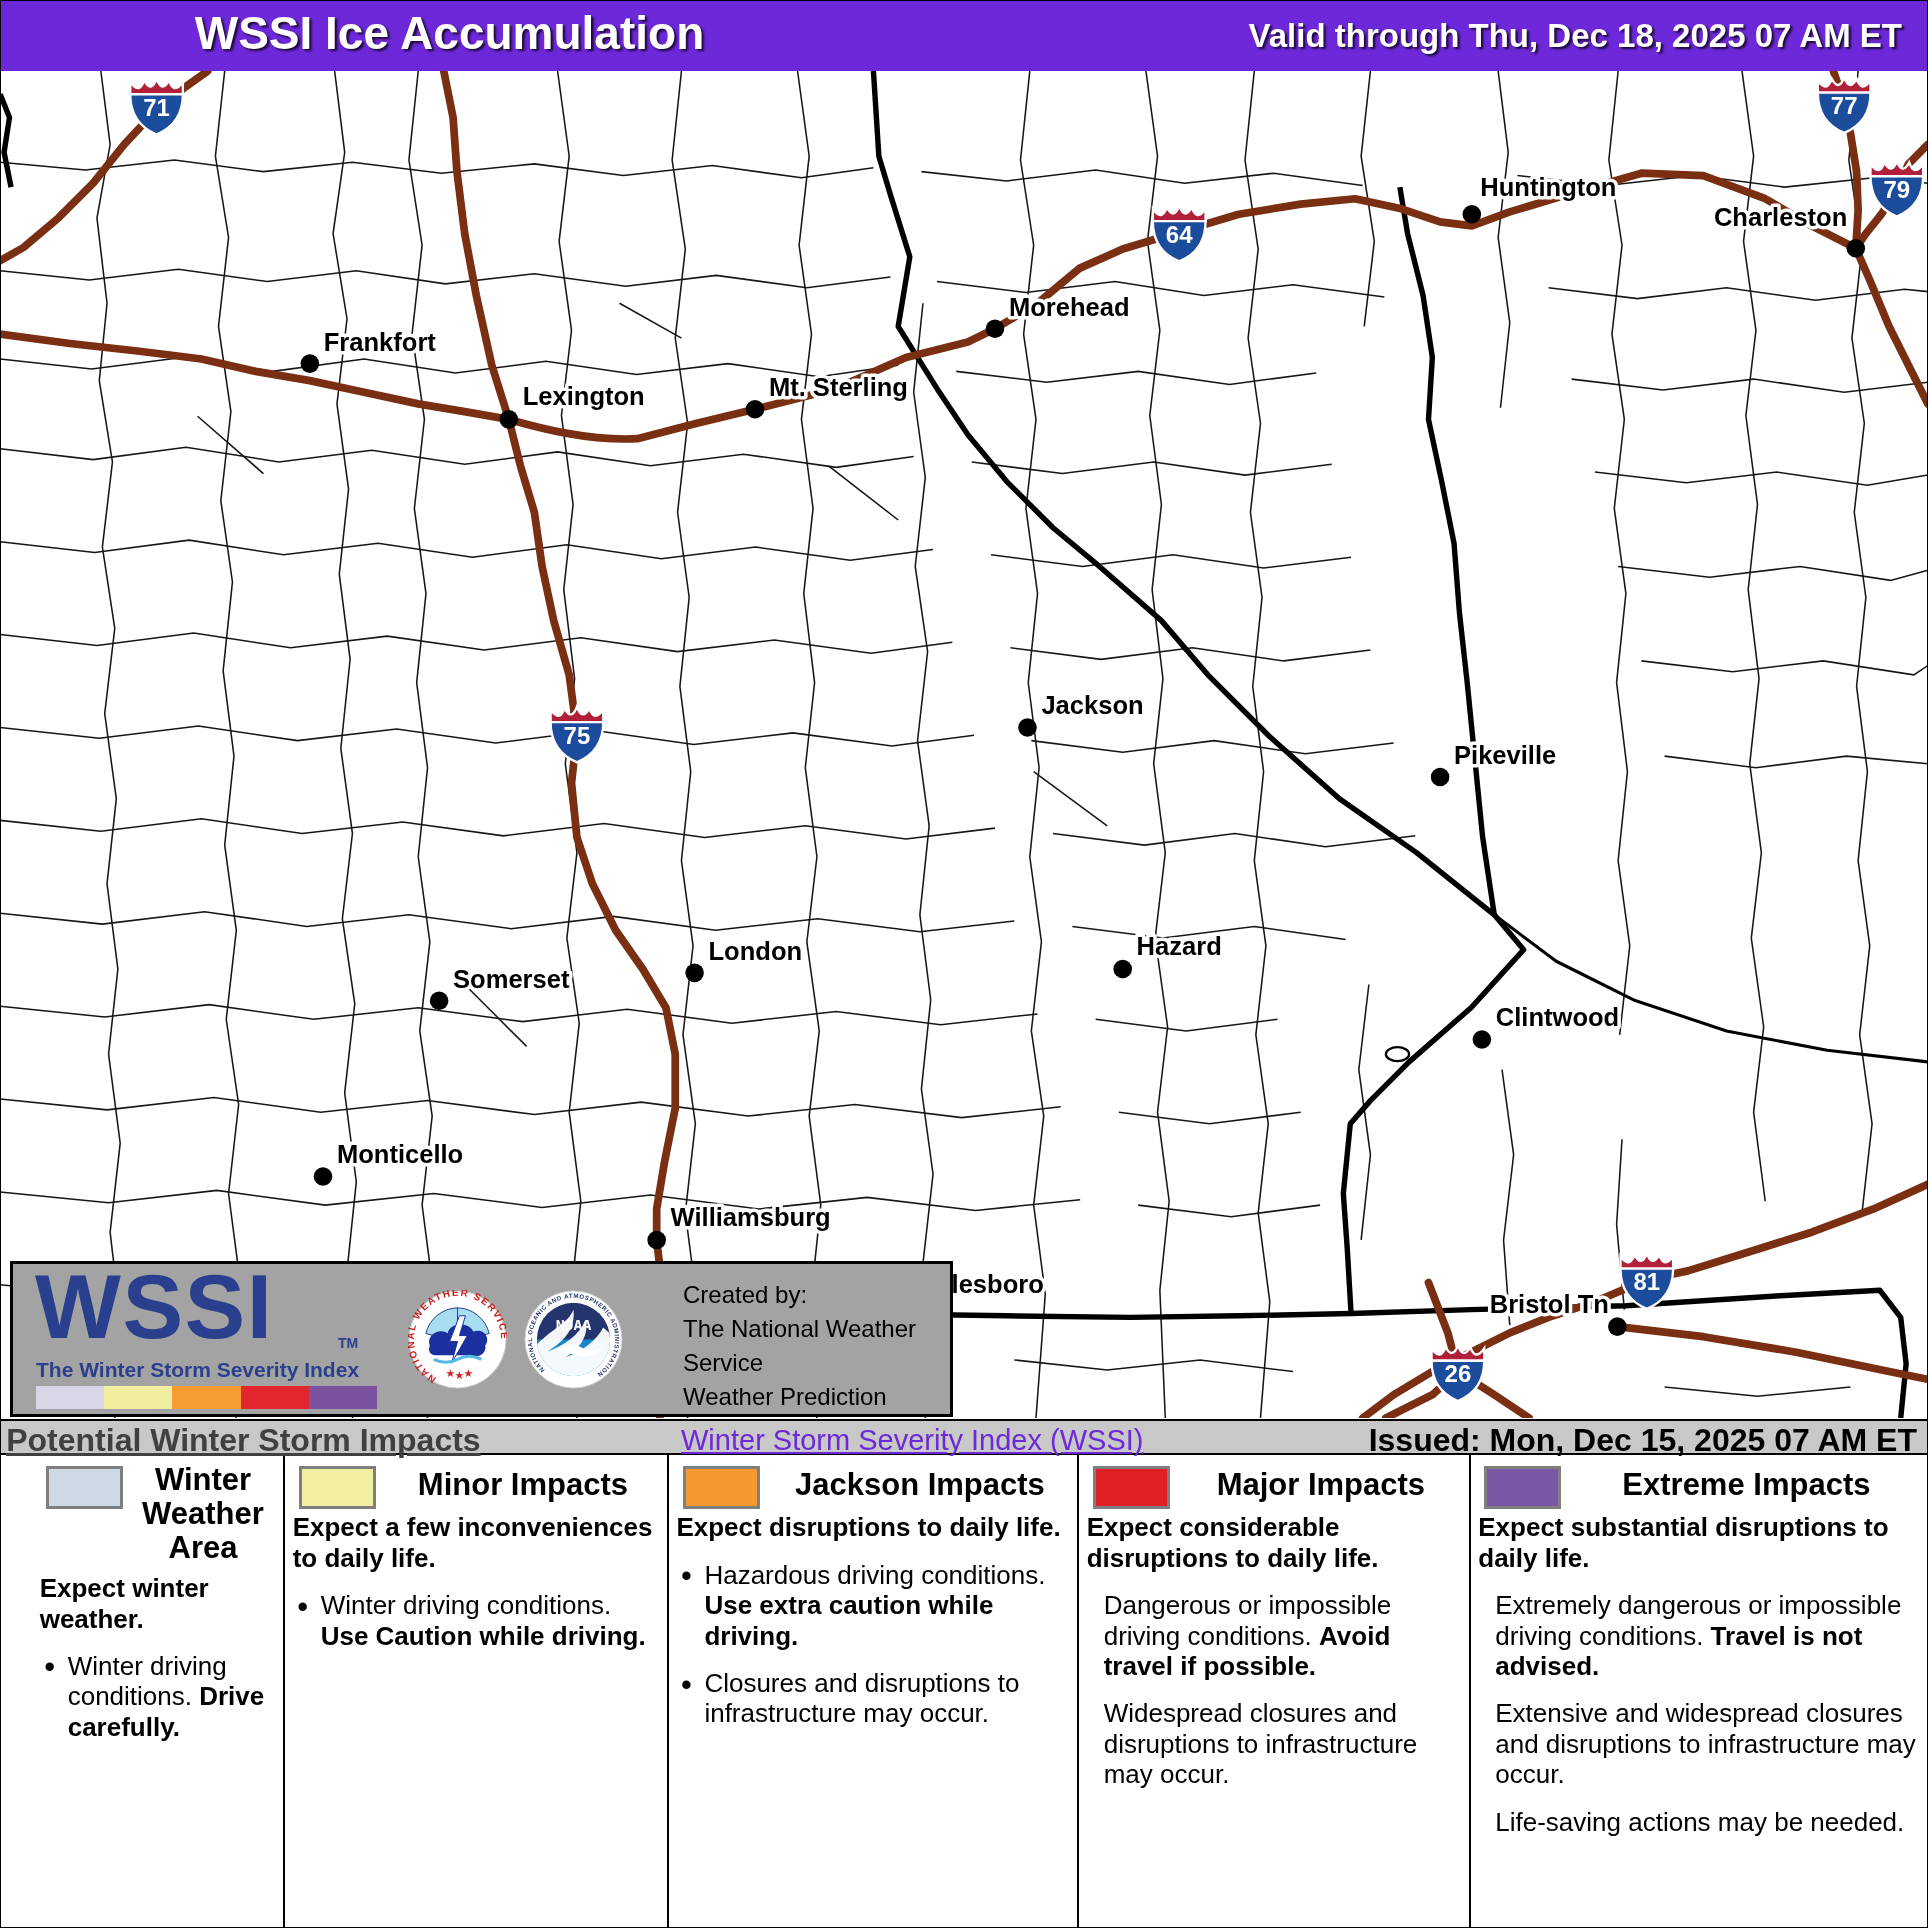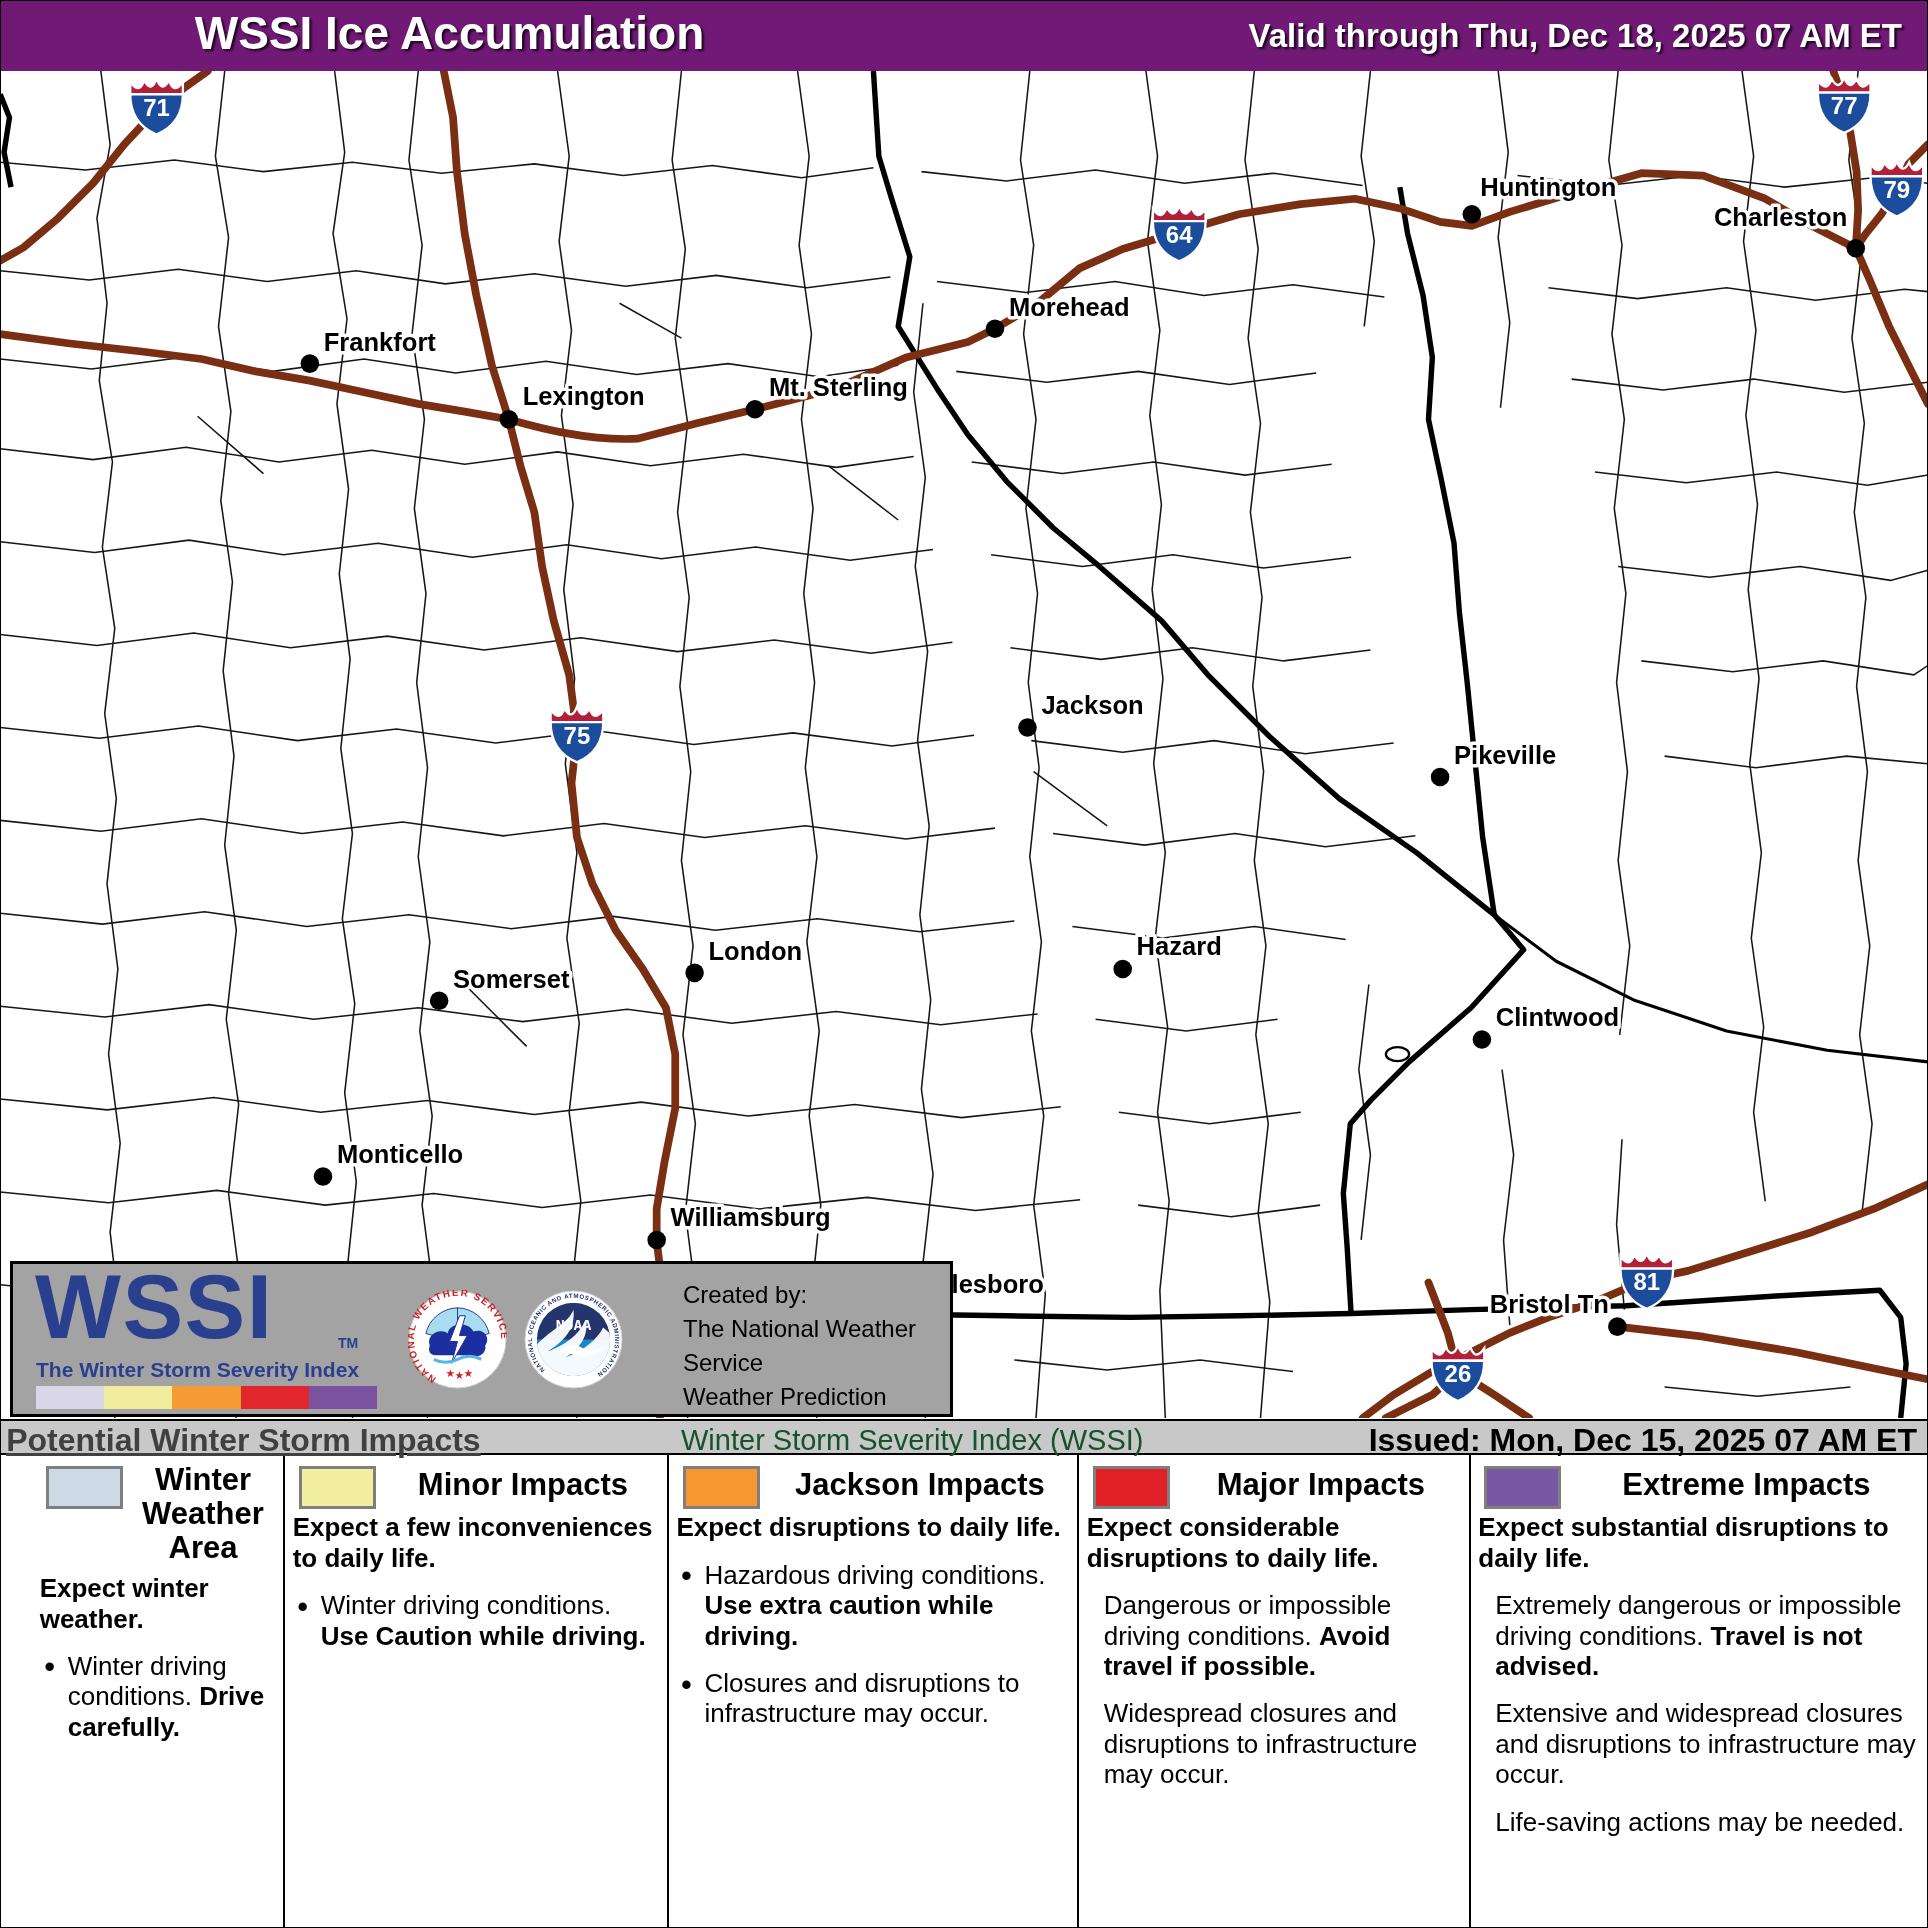--- a/index.html
+++ b/index.html
@@ -1,20 +1,20 @@
 <!DOCTYPE html>
 <html style="font-size:12.4px"><head>
 <meta charset="utf-8">
 <style>
   html,body{margin:0;padding:0;background:#ffffff;}
   body{width:1928px;height:1928px;position:relative;font-family:"Liberation Sans","DejaVu Sans",sans-serif;overflow:hidden;}
   .frame{position:absolute;inset:0;border:1.5px solid #000;pointer-events:none;z-index:60;}
 
   
-  .header{position:absolute;left:0;top:0;width:1928px;height:71px;background:#701a75;z-index:40;}
+  .header{position:absolute;left:0;top:0;width:1928px;height:71px;background:#6d28d9;z-index:40;}
   .header .title{position:absolute;left:132px;top:6.2px;width:635px;text-align:center;
     font-size:46px;font-weight:bold;color:#fff;text-shadow:2.3px 2.3px 2.3px rgba(0,0,0,.75);}
   .header .valid{position:absolute;right:26px;top:17px;font-size:33px;font-weight:bold;color:#fff;
     text-shadow:2.3px 2.3px 2.3px rgba(0,0,0,.75);}
 
   
   .map{position:absolute;left:0;top:71px;width:1928px;height:1347px;background:#fff;overflow:hidden;z-index:1;}
   .county{fill:none;stroke:#161616;stroke-width:2;}
   .stateline{fill:none;stroke:#000;stroke-width:7;stroke-linejoin:round;}
   .stateline.thin{stroke-width:4;}
@@ -32,21 +32,21 @@
   .wssi-tag{position:absolute;left:23px;top:94px;font-size:21px;font-weight:bold;color:#2A3F8D;}
   .wssi-strip{position:absolute;left:23px;top:122px;width:341px;height:23px;display:flex;}
   .wssi-strip div{flex:1;height:23px;}
   .logo-circ{position:absolute;top:26px;width:99px;height:99px;}
   .createdby{position:absolute;left:670px;top:14px;font-size:24px;color:#000;line-height:34px;}
 
   
   .impactbar{position:absolute;left:0;top:1419px;width:1928px;height:36px;background:#C8C8C8;
     border-top:2.3px solid #000;border-bottom:2.3px solid #000;box-sizing:border-box;z-index:35;}
   .impactbar .l{position:absolute;left:6.2px;top:0.8px;font-size:32px;font-weight:bold;color:#404040;text-decoration:underline;}
-  .impactbar .c{position:absolute;left:681px;top:3.1px;font-size:29px;color:#14532d;}
+  .impactbar .c{position:absolute;left:681px;top:3.1px;font-size:29px;color:#6d28d9;text-decoration:underline;}
   .impactbar .r{position:absolute;right:11px;top:0.8px;font-size:32px;font-weight:bold;color:#000;}
 
   
   .legend{position:absolute;left:0;top:1454px;width:1928px;height:474px;background:#fff;display:flex;z-index:20;}
   .legcol{position:relative;box-sizing:border-box;border-right:2.3px solid #000;padding:7.7px 7.7px 0 7.7px;}
   .legcol:last-child{border-right:none;}
   .legcol .swatch{width:77px;height:43px;border:3.9px solid #7F7F7F;box-sizing:border-box;float:left;margin:4.6px 11px 3.1px 6.2px;}
   .legcol .coltitle{font-size:31px;font-weight:bold;color:#000;text-align:center;padding-top:6.2px;line-height:1.1;}
   .legcol .lead{clear:both;font-size:26px;font-weight:bold;color:#000;line-height:1.17;margin-top:7.7px;}
   .legcol .item{position:relative;font-size:26px;color:#000;line-height:1.17;margin-top:17px;padding-left:28px;}

